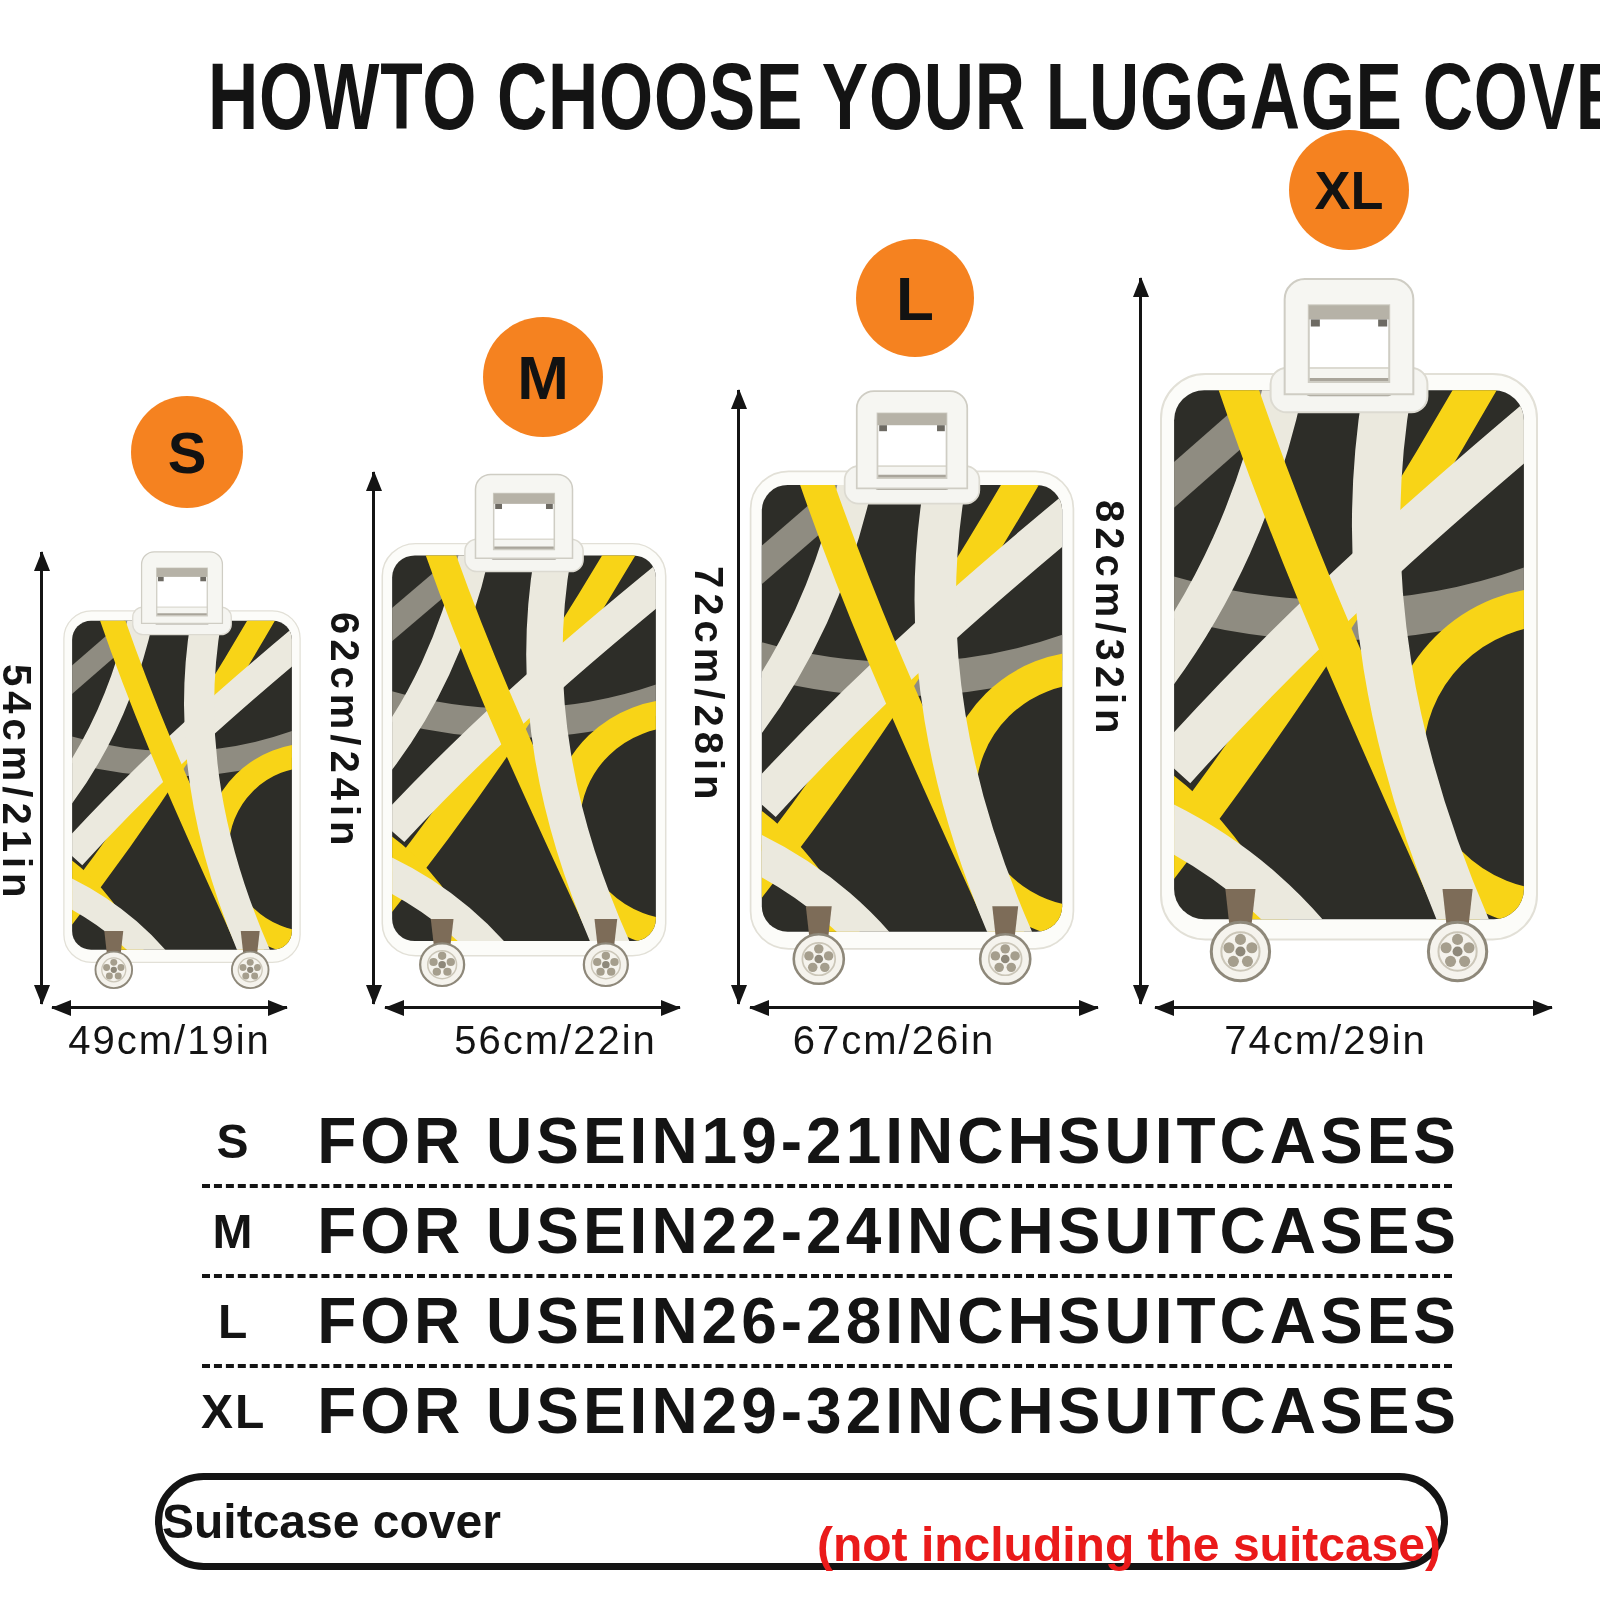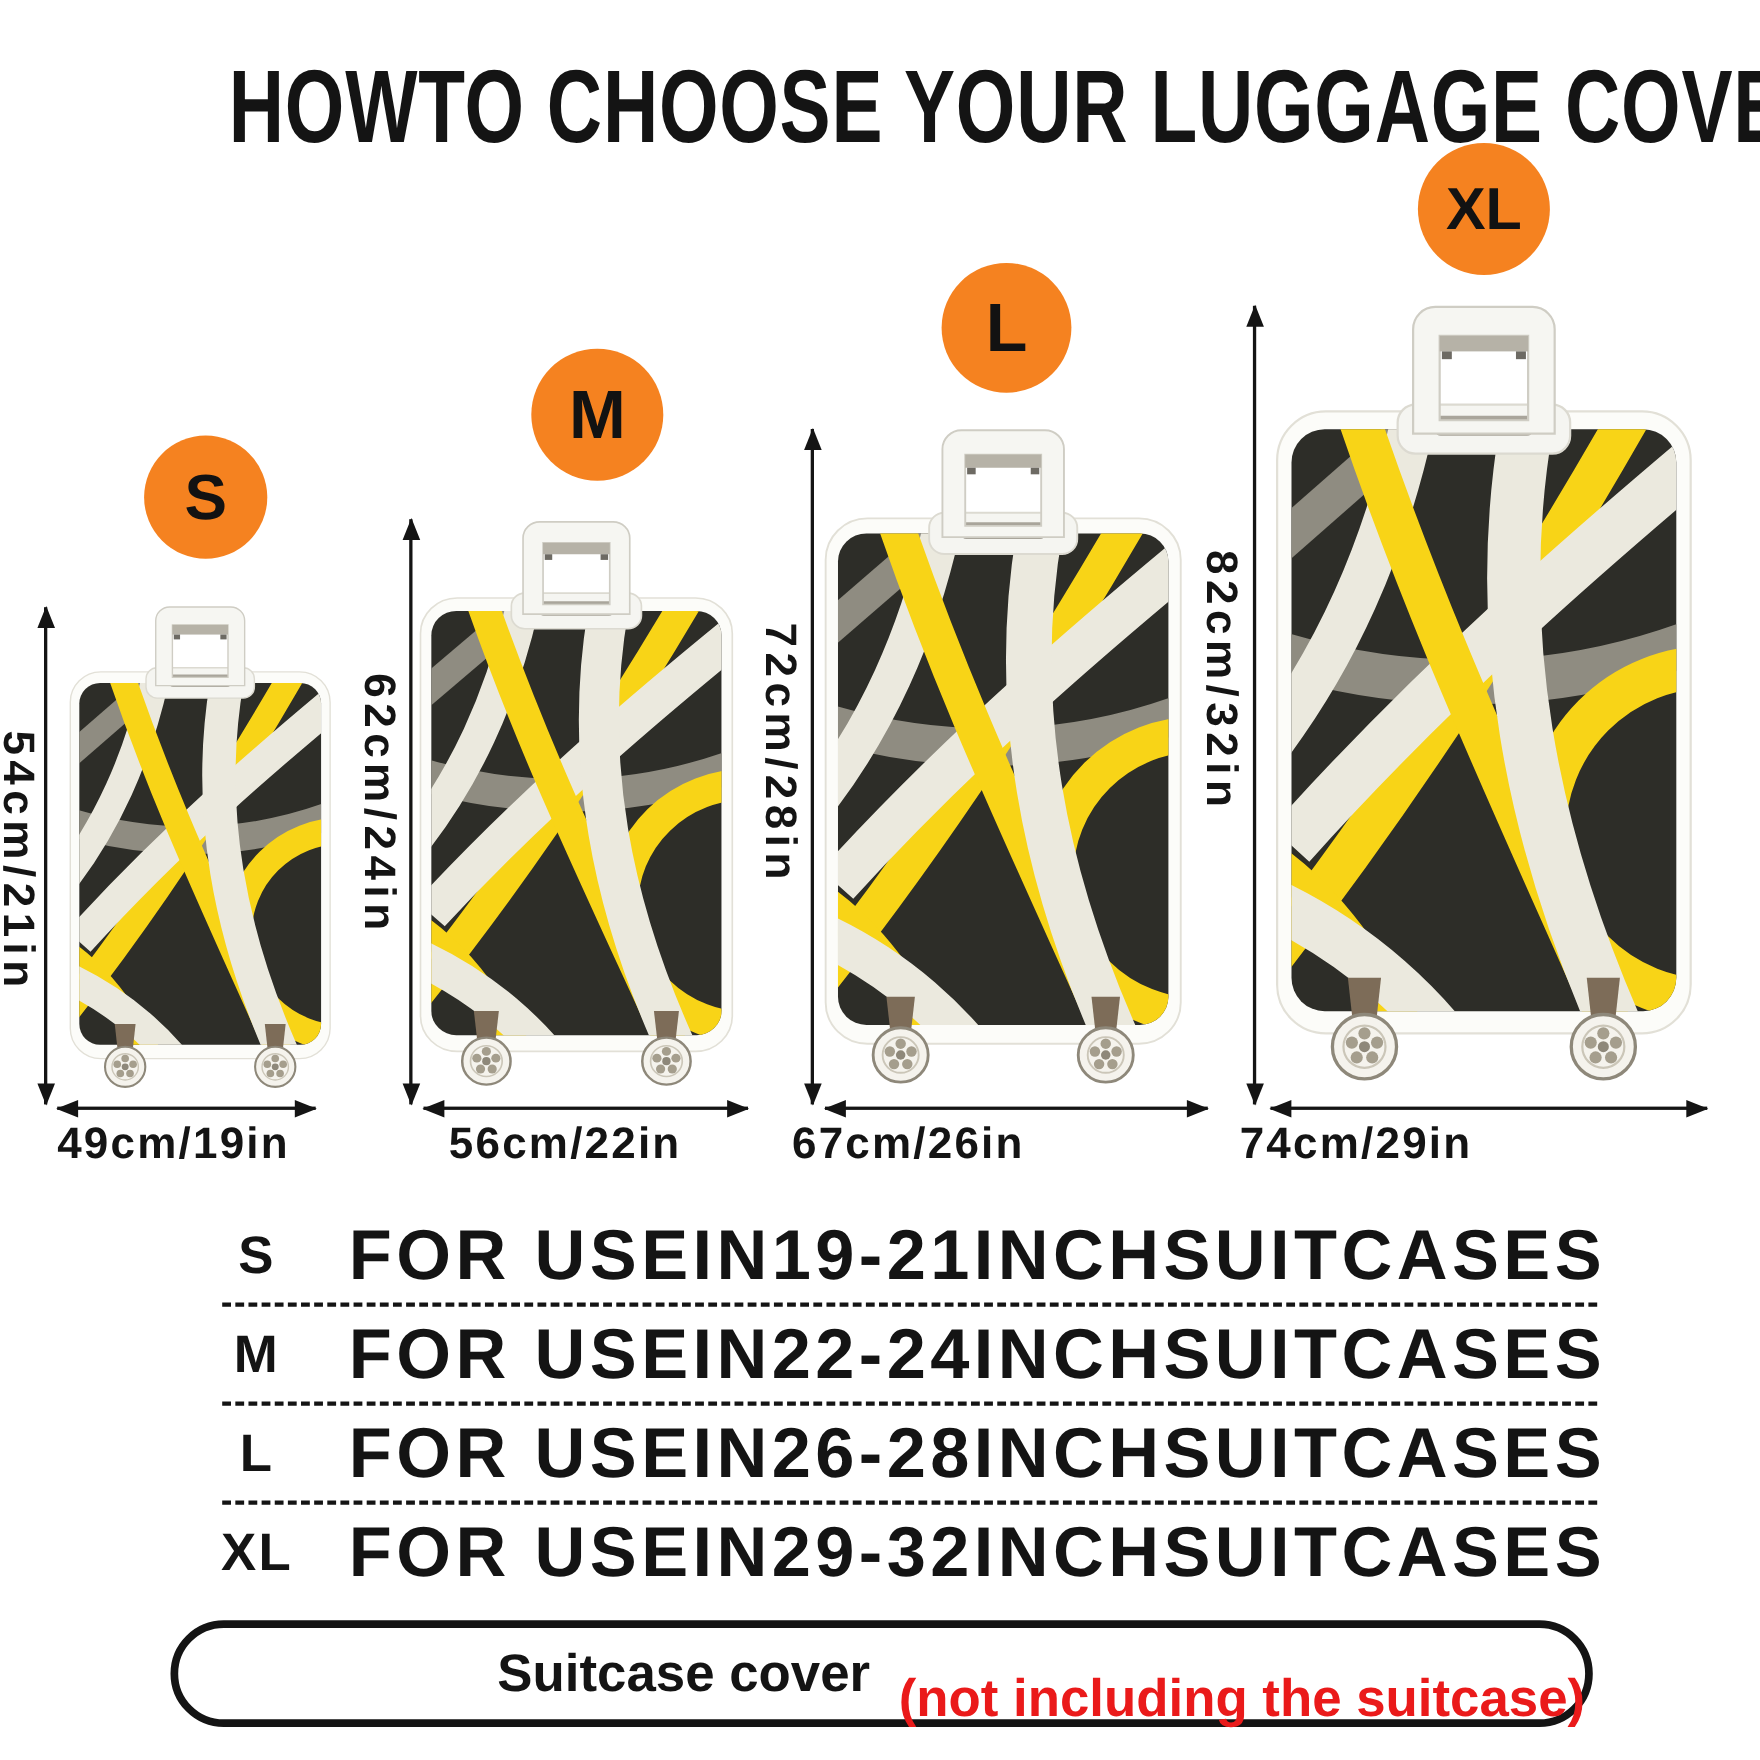--- a/index.html
+++ b/index.html
@@ -59,38 +59,38 @@
   
   .vlabel{
     position:absolute;writing-mode:vertical-rl;
     font-size:40px;font-weight:bold;letter-spacing:5px;white-space:nowrap;
   }
   .vl-s {left:-6px;  top:664px;}
   .vl-m {left:322px; top:612px;}
   .vl-l {left:686px; top:566px;}
   .vl-xl{left:1087px;top:500px;}
   .hlabel{
-    position:absolute;top:1018px;text-align:left;
-    font-size:40px;font-weight:bold;letter-spacing:2px;white-space:nowrap;
+    position:absolute;top:1018px;text-align:center;
+    font-size:40px;font-weight:normal;letter-spacing:2px;white-space:nowrap;
   }
   .hl-s {left:52px;  width:235px;}
   .hl-m {left:408px; width:295px;}
   .hl-l {left:720px; width:348px;}
   .hl-xl{left:1127px;width:397px;}
   
   .size-table{position:absolute;left:190px;top:1098px;width:1270px;}
   .trow{display:flex;align-items:center;height:86px;}
   .tletter{width:230px;text-align:center;font-size:48px;font-weight:bold;letter-spacing:2px;}
   .tdesc{margin-left:40px;font-size:64px;font-weight:bold;letter-spacing:4px;white-space:nowrap;}
   .tsep{border-top:4px dashed var(--ink,#141414);margin:0 8px 0 12px;height:0;}
   
   .footer-pill{
     position:absolute;left:155px;top:1473px;width:1293px;height:97px;
     border:7px solid var(--ink,#141414);border-radius:54px;box-sizing:border-box;
-    display:flex;align-items:center;justify-content:flex-end;
+    display:flex;align-items:center;justify-content:space-between;
     font-size:48px;font-weight:bold;white-space:nowrap;
   }
   .footer-note{color:var(--note-red,#ea1a1a);margin-left:26px;margin-top:45px;}
 </style>
 </head>
 <body>
 
 <div class="poster">
 
   <svg width="0" height="0" style="position:absolute" aria-hidden="true">

